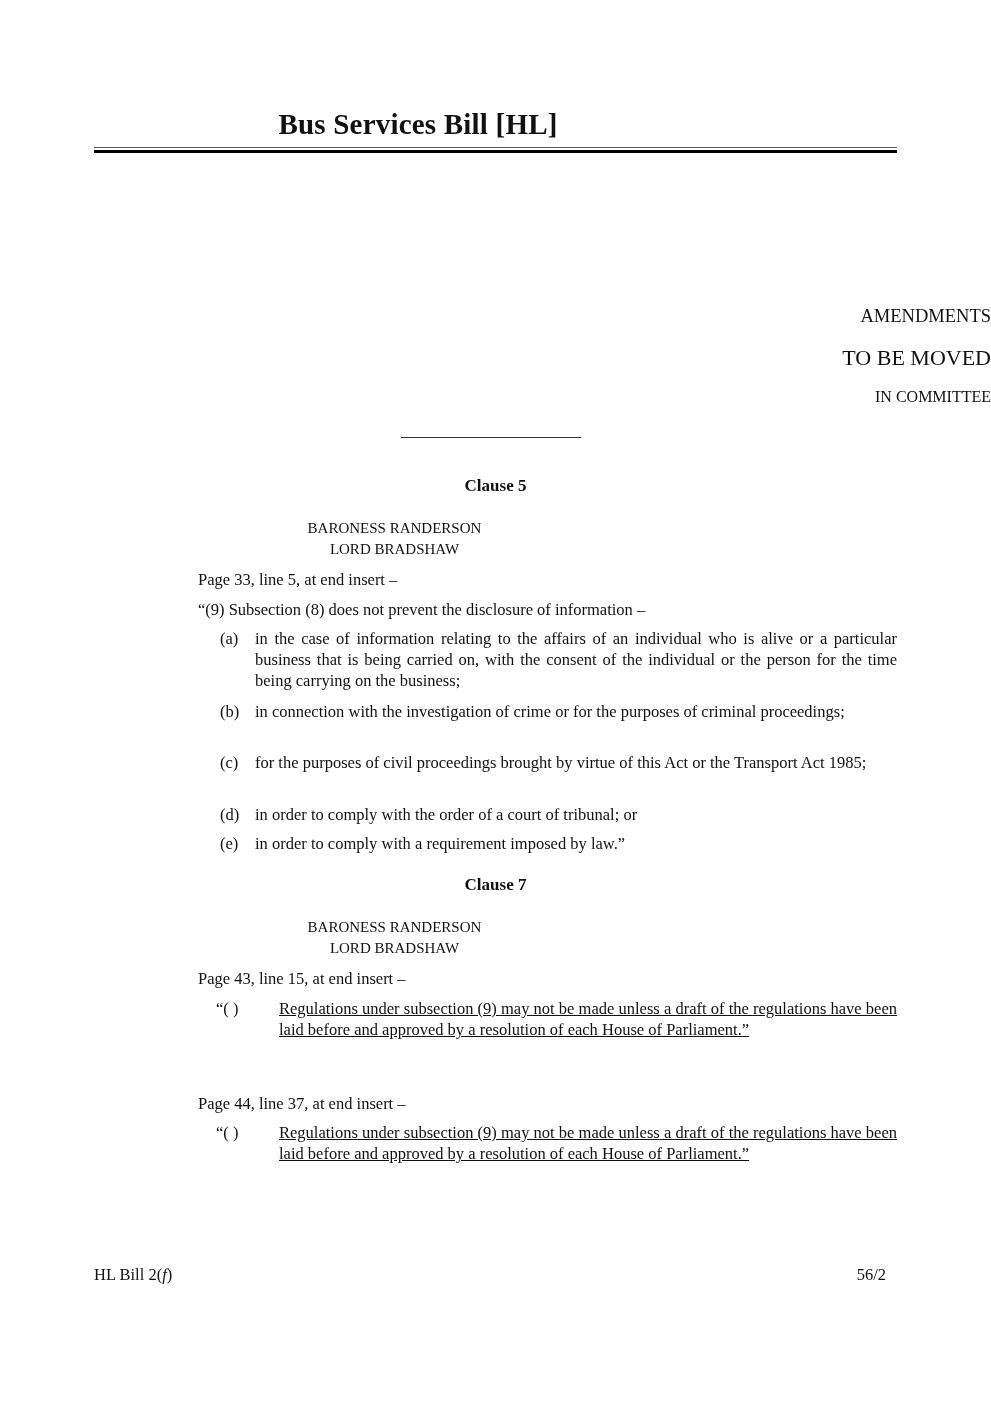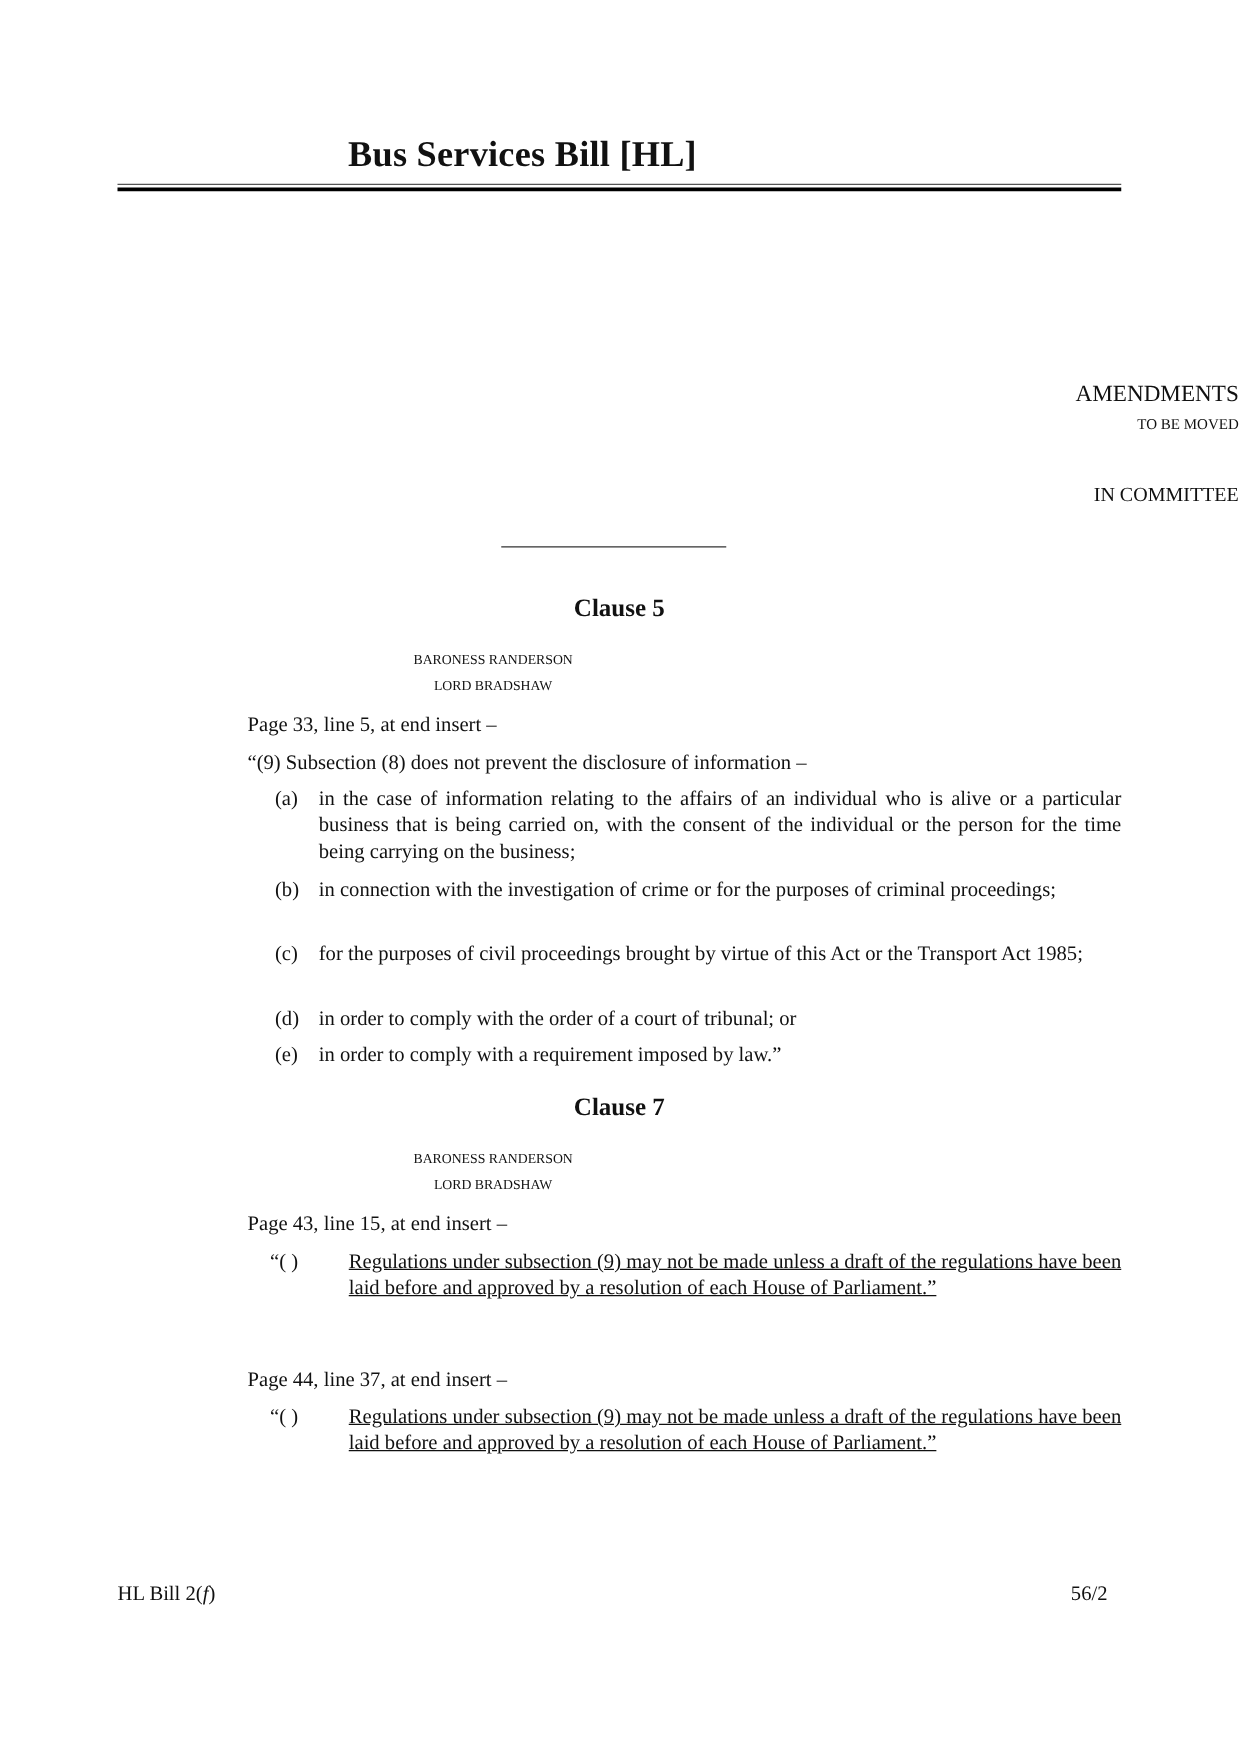--- a/index.html
+++ b/index.html
@@ -4,22 +4,22 @@
 <style>
   html, body { margin: 0; padding: 0; background: #ffffff; }
   body { width: 991px; height: 1401px; position: relative; overflow: hidden;
          font-family: "Liberation Serif", "DejaVu Serif", serif; color: #111; }
   .title { position: absolute; top: 108px; left: 0; width: 836px; text-align: center;
            font-size: 29px; font-weight: bold; letter-spacing: 0.2px; }
   .rule-thin { position: absolute; left: 94px; width: 803px; top: 147px; height: 1px; background: #555; }
   .rule-thick { position: absolute; left: 94px; width: 803px; top: 150px; height: 3px; background: #000; }
   .heading-line { position: absolute; left: 0; width: 991px; text-align: right; }
   .short-rule { position: absolute; left: 401px; width: 180px; top: 437px; height: 1px; background: #333; }
-  .clause { position: absolute; left: 0; width: 991px; text-align: center; font-weight: bold; font-size: 20px; }
-  .member { position: absolute; left: 0; width: 789px; text-align: center; font-size: 11px; line-height: 21px; }
+  .clause { position: absolute; left: 0; width: 991px; text-align: center; font-weight: bold; font-size: 17px; }
+  .member { position: absolute; left: 0; width: 789px; text-align: center; font-size: 15px; line-height: 21px; }
   .text { position: absolute; font-size: 16.5px; line-height: 21px; }
   .page-ref { left: 198px; text-align: center; }
   .para-lead { left: 198px; }
   .item { position: absolute; left: 210px; width: 687px; font-size: 16.5px; line-height: 21px; }
   .item .lbl { position: absolute; left: 10px; width: 36px; }
   .item .body { margin-left: 45px; text-align: justify; }
   .quote-item { position: absolute; left: 210px; width: 687px; font-size: 16.5px; line-height: 21px; }
   .quote-item .lbl { position: absolute; left: 6px; }
   .quote-item .body { margin-left: 69px; text-align: justify; text-decoration: underline; }
   .footer { position: absolute; top: 1265px; font-size: 16.5px; }
@@ -28,21 +28,21 @@
 <body>
 
 <div>
 
   <div class="title">Bus Services Bill [HL]</div>
   <div class="rule-thin"></div>
   <div class="rule-thick"></div>
 
   <div>
     <div class="heading-line" style="top:306px;font-size:18.5px;">AMENDMENTS</div>
-    <div class="heading-line" style="top:332px;font-size:12px;">TO BE MOVED</div>
+    <div class="heading-line" style="top:345px;font-size:22px;">TO BE MOVED</div>
     <div class="heading-line" style="top:388px;font-size:16px;font-family:Liberation Serif, serif;">IN COMMITTEE</div>
   </div>
   <div class="short-rule"></div>
 
   <div>
     <div class="clause" style="top:476px;">Clause 5</div>
     <div class="member" style="top:518px;">BARONESS RANDERSON</div>
     <div class="member" style="top:539px;">LORD BRADSHAW</div>
 
     <div class="text page-ref" style="top:569px;">Page 33, line 5, at end insert –</div>

